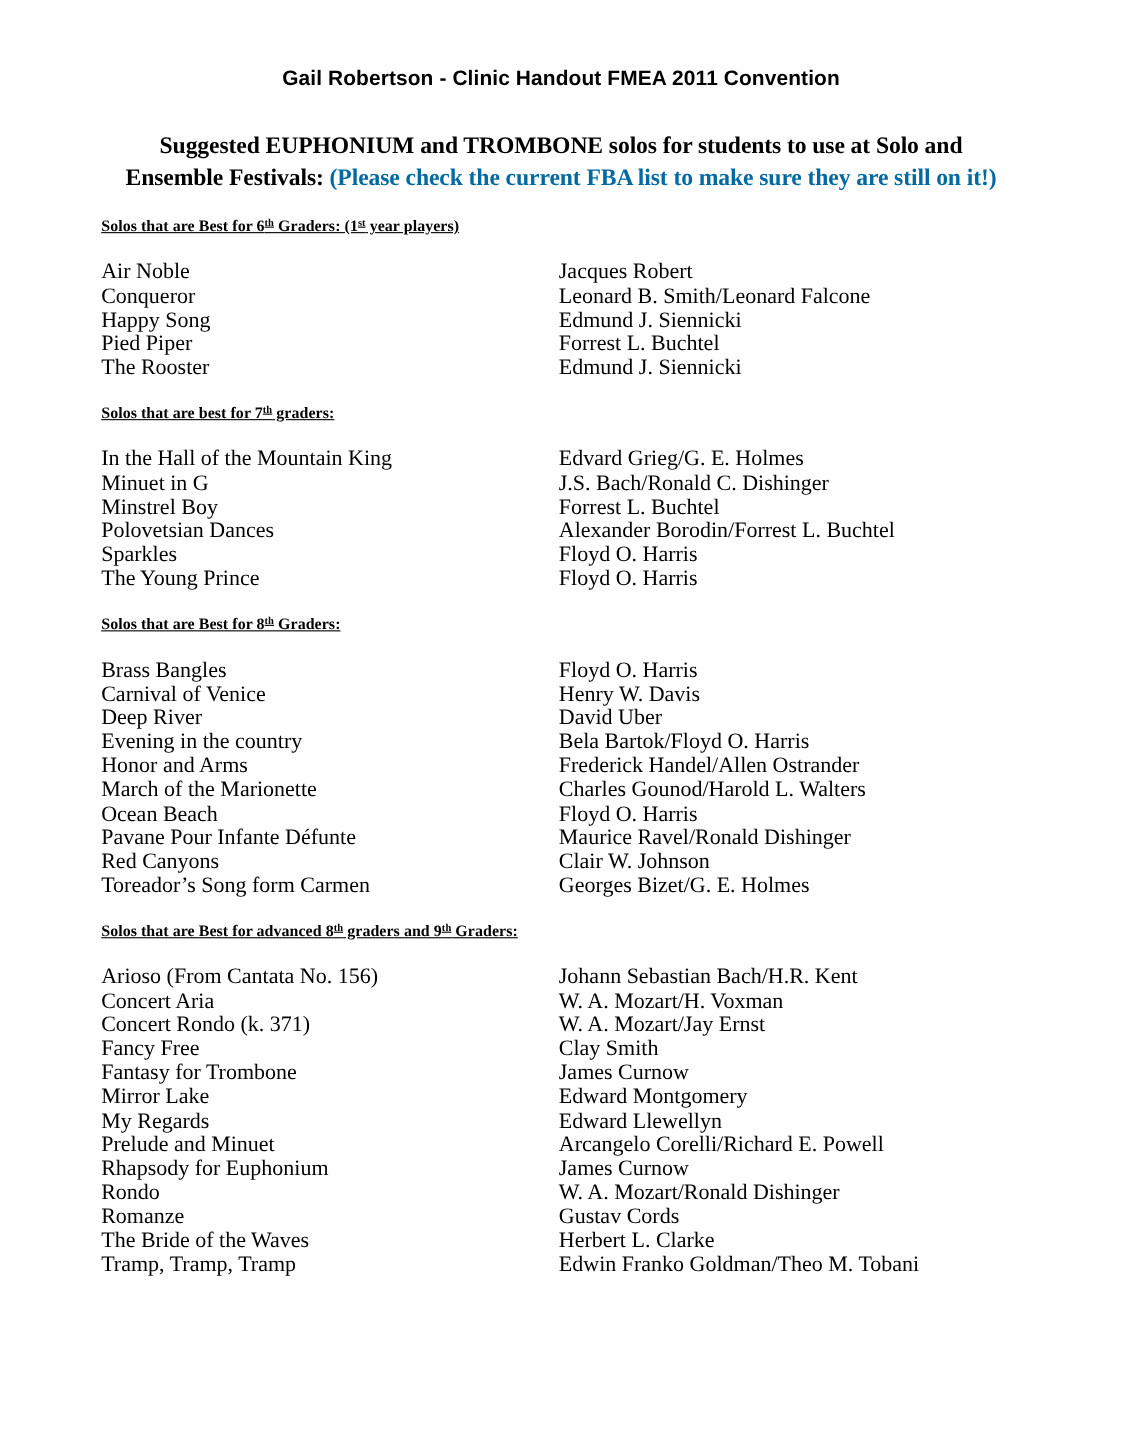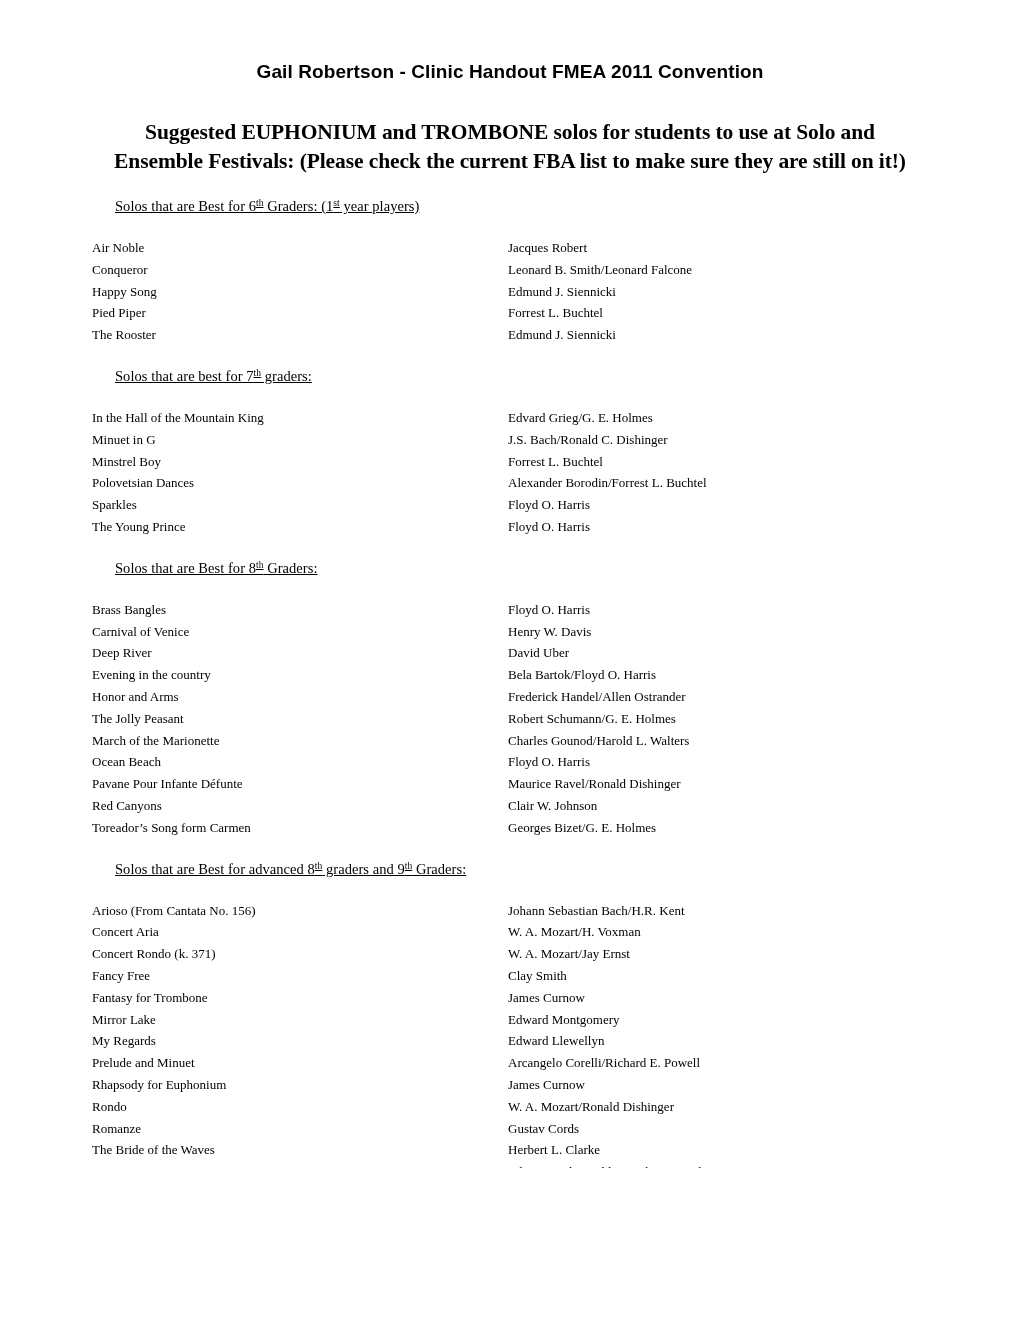--- a/index.html
+++ b/index.html
@@ -35,55 +35,54 @@
   .subtitle {
     font-family: "Liberation Serif", "DejaVu Serif", serif;
     font-weight: bold;
     font-size: 21.5px;
     line-height: 29px;
     margin: 34px 0 0 0;
     text-align: center;
     letter-spacing: -0.1px;
   }
   .subtitle .red {
-    color: #000000;
+    color: #0369a1;
   }
   .section {
     margin-top: 0;
   }
   .section-heading {
     font-family: "Liberation Serif", "DejaVu Serif", serif;
-    font-weight: normal;
+    font-weight: bold;
     font-size: 14.5px;
     line-height: 19px;
     text-decoration: underline;
     display: inline-block;
     white-space: nowrap;
     letter-spacing: 0.05px;
-    margin-left: 23px;
   }
   .heading-wrap {
     margin: 0;
     padding: 0;
   }
   .section-heading sup {
     font-size: 9.5px;
     vertical-align: 5px;
     line-height: 0;
     text-decoration: underline;
   }
   .entry-list {
     margin: 0;
     padding: 0;
     list-style: none;
   }
   .entry-row {
     display: block;
     position: relative;
-    font-size: 13px;
+    font-size: 20px;
     line-height: 21.8px;
     white-space: nowrap;
   }
   .entry-title {
     display: inline-block;
     width: 416px;
     vertical-align: top;
     overflow: visible;
   }
   .entry-composer {
@@ -136,21 +135,20 @@
       <div class="section">
         <div class="gap-before-heading"></div>
         <div class="heading-wrap"><div class="section-heading"><span>Solos that are Best for 8</span><sup>th</sup><span> Graders:</span></div></div>
         <div class="gap-after-heading"></div>
         <div class="entry-list">
           <div class="entry-row"><span class="entry-title">Brass Bangles</span><span class="entry-composer">Floyd O. Harris</span></div>
           <div class="entry-row"><span class="entry-title">Carnival of Venice</span><span class="entry-composer">Henry W. Davis</span></div>
           <div class="entry-row"><span class="entry-title">Deep River</span><span class="entry-composer">David Uber</span></div>
           <div class="entry-row"><span class="entry-title">Evening in the country</span><span class="entry-composer">Bela Bartok/Floyd O. Harris</span></div>
           <div class="entry-row"><span class="entry-title">Honor and Arms</span><span class="entry-composer">Frederick Handel/Allen Ostrander</span></div>
-          <div class="entry-row"><span class="entry-title">The Jolly Peasant</span><span class="entry-composer">Robert Schumann/G. E. Holmes</span></div>
           <div class="entry-row"><span class="entry-title">March of the Marionette</span><span class="entry-composer">Charles Gounod/Harold L. Walters</span></div>
           <div class="entry-row"><span class="entry-title">Ocean Beach</span><span class="entry-composer">Floyd O. Harris</span></div>
           <div class="entry-row"><span class="entry-title">Pavane Pour Infante Défunte</span><span class="entry-composer">Maurice Ravel/Ronald Dishinger</span></div>
           <div class="entry-row"><span class="entry-title">Red Canyons</span><span class="entry-composer">Clair W. Johnson</span></div>
           <div class="entry-row"><span class="entry-title">Toreador’s Song form Carmen</span><span class="entry-composer">Georges Bizet/G. E. Holmes</span></div>
         </div>
       </div>
       <div class="section">
         <div class="gap-before-heading"></div>
         <div class="heading-wrap"><div class="section-heading"><span>Solos that are Best for advanced 8</span><sup>th</sup><span> graders and 9</span><sup>th</sup><span> Graders:</span></div></div>

